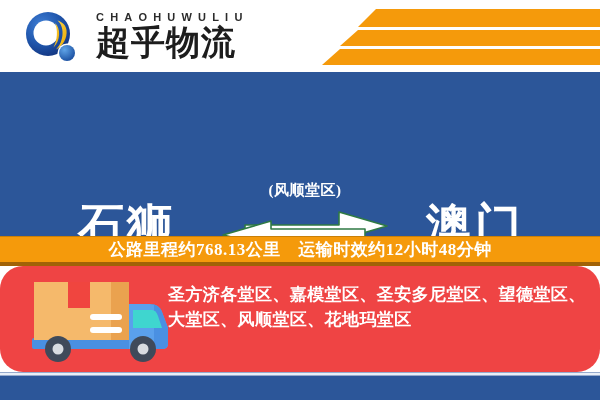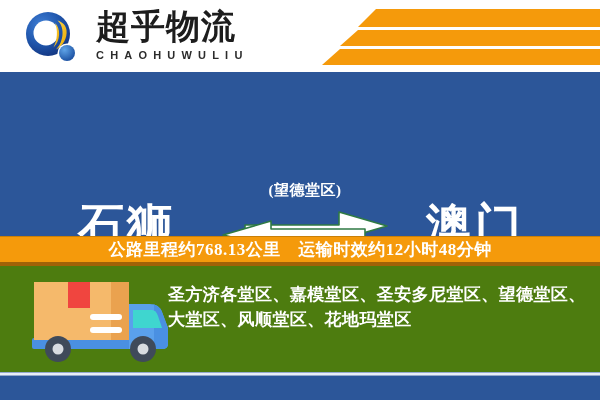--- a/index.html
+++ b/index.html
@@ -137,21 +137,22 @@
     color: #ffffff;
     white-space: nowrap;
     letter-spacing: 0.5px;
   }
 
   
   #coverage-panel {
     position: absolute;
     left: 0; top: 266px;
     width: 600px; height: 106px;
-    background: #4d7c0f;
+    background: #ef4444;
+    border-radius: 23px;
   }
   #truck-icon {
     position: absolute;
     left: 28px; top: 8px;
     width: 145px; height: 92px;
   }
   #truck-icon svg { display: block; }
   #coverage-list {
     position: absolute;
     left: 168px; top: 16px;
@@ -208,39 +209,39 @@
         <circle cx="24" cy="24" r="22" fill="url(#gblue)"></circle>
         <circle cx="22" cy="23" r="12.5" fill="#ffffff"></circle>
         <path d="M33.5 10.5 C40.5 16 40.5 31 32 39.5 C39 36 43.5 28 42.5 20 C41.8 15.5 38.5 11.8 33.5 10.5 Z" fill="url(#gyellow)"></path>
         <path d="M31 13 C37 18.5 36.5 31 29.5 37.5 C33.5 30 34 20 31 13 Z" fill="url(#gyellow)"></path>
         <circle cx="43" cy="43" r="9.5" fill="#ffffff"></circle>
         <circle cx="43" cy="43" r="8" fill="url(#gdot)"></circle>
       </svg>
     </div>
 
     <div id="logo-wordmark">
+      <div id="brand-en">CHAOHUWULIU</div>
       <div id="brand-cn">超乎物流</div>
-      <div id="brand-en">CHAOHUWULIU</div>
     </div>
 
     <div id="speed-stripes">
       <svg width="330" height="72" viewBox="0 0 330 72" xmlns="http://www.w3.org/2000/svg">
         <polygon points="106,9 330,9 330,27 88,27" fill="#f59a0b"></polygon>
         <polygon points="88,30 330,30 330,46 70,46" fill="#f59a0b"></polygon>
         <polygon points="70,49 330,49 330,65 52,65" fill="#f59a0b"></polygon>
       </svg>
     </div>
   </div>
 
   <div id="route-panel">
 
     <div class="city" id="city-origin">石狮</div>
 
     <div id="route-middle">
-      <div id="direct-note">(望德堂区)</div>
+      <div id="direct-note">(风顺堂区)</div>
 
       <div id="arrow-bidirectional">
         <svg width="180" height="42" viewBox="0 0 180 42" xmlns="http://www.w3.org/2000/svg">
 
           <polygon points="30,19 124,19 124,6 172,20 124,34 124,26 30,26" fill="#ffffff" stroke="#2f7a44" stroke-width="1.6" stroke-linejoin="round"></polygon>
 
           <polygon points="150,23 56,23 56,15 8,29 56,40 56,31 150,31" fill="#ffffff" stroke="#2f7a44" stroke-width="1.6" stroke-linejoin="round"></polygon>
         </svg>
       </div>
 

